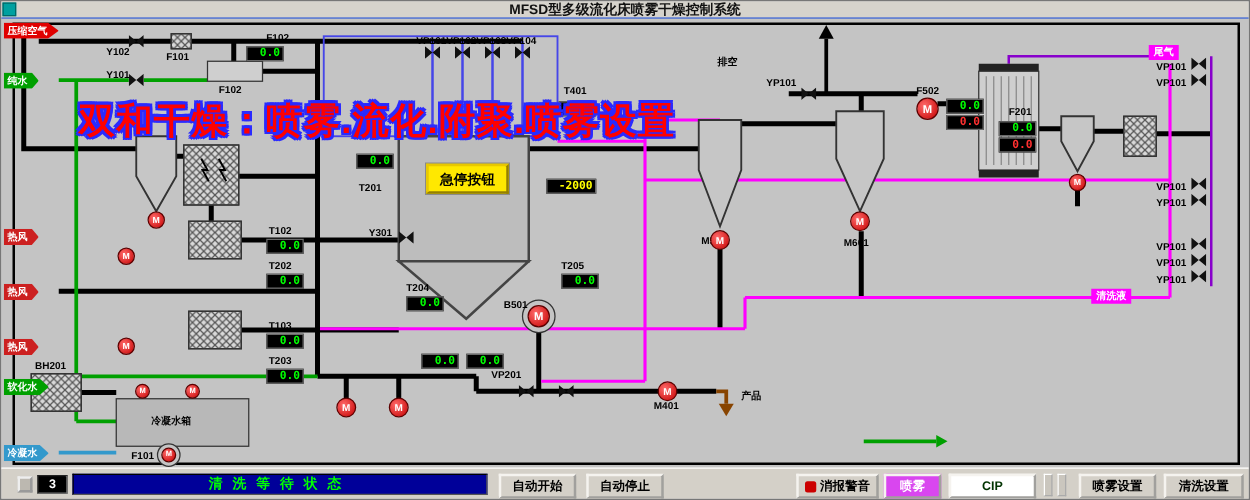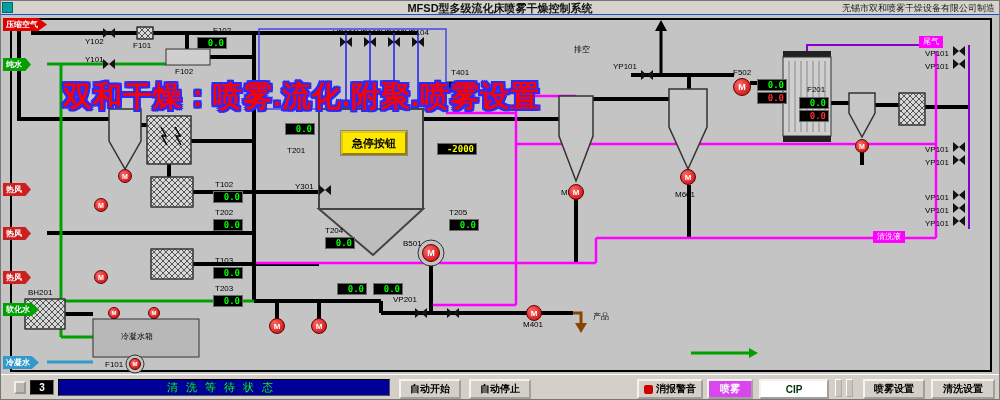--- a/index.html
+++ b/index.html
@@ -6,31 +6,31 @@
 body{font-family:"Liberation Sans",sans-serif;background:#888;}
 .screen{position:relative;width:1000px;height:400px;background:#c8c8c8;overflow:hidden;border:1px solid #777;}
 .titlebar{position:absolute;top:0;left:0;width:100%;height:14px;background:#d6d3cc;border-bottom:1px solid #1d4ed8;}
 .corner{position:absolute;left:1px;top:1px;width:11px;height:11px;background:#00a0a0;border:1px solid #006868;}
 .title{position:absolute;left:50%;top:1px;transform:translateX(-50%);font-size:11px;font-weight:bold;color:#111;white-space:nowrap;line-height:12px;}
 .mfr{position:absolute;right:4px;top:2px;font-size:9px;color:#222;white-space:nowrap;line-height:11px;}
 .schematic{position:absolute;top:14px;left:0;width:1000px;height:361px;background:#c4c4c4;overflow:hidden;}
 .schematic>svg{position:absolute;left:0;top:0;}
 #overlay-layer{position:absolute;left:0;top:0;width:100%;height:100%;padding-left:32px;}
 .tag{position:absolute;height:13px;padding:2px 9px 1px 3px;color:#fff;font-size:8px;font-weight:bold;line-height:9px;white-space:nowrap;clip-path:polygon(0 0,80% 0,100% 50%,80% 100%,0 100%);}
-.lbl{position:absolute;font-size:8px;font-weight:normal;color:#000;white-space:nowrap;line-height:10px;}
+.lbl{position:absolute;font-size:8px;font-weight:bold;color:#000;white-space:nowrap;line-height:10px;}
 .disp{position:absolute;width:30px;height:12px;background:#000;border:1px solid #6a6a6a;font-family:"DejaVu Sans Mono",monospace;font-size:9px;font-weight:bold;text-align:right;padding-right:2px;line-height:10px;}
 .valve{position:absolute;width:12px;height:10px;line-height:0;}
 .motor{position:absolute;background:radial-gradient(circle at 35% 35%,#ff6a6a,#c40000);border:1px solid #5d0000;border-radius:50%;color:#fff;font-weight:bold;display:flex;align-items:center;justify-content:center;}
 .estop{position:absolute;left:340px;top:116px;width:66px;height:24px;background:#ffe800;border:2px outset #e8c800;box-shadow:0 0 0 1px #8a8a8a;font-size:11px;font-weight:bold;color:#000;display:flex;align-items:center;justify-content:center;cursor:pointer;z-index:20;}
 .watermark{position:absolute;left:62px;top:62px;font-size:29px;font-weight:bold;color:#ff0000;letter-spacing:1px;white-space:nowrap;z-index:60;pointer-events:none;
  text-shadow:2px 2px 0 #2a2aff,-2px -2px 0 #2a2aff,2px -2px 0 #2a2aff,-2px 2px 0 #2a2aff,2px 0 0 #2a2aff,-2px 0 0 #2a2aff,0 2px 0 #2a2aff,0 -2px 0 #2a2aff;}
 .bottombar{position:absolute;bottom:0;left:0;width:100%;height:25px;background:#d4d0c8;border-top:1px solid #fff;}
 .chip{position:absolute;left:13px;top:6px;width:12px;height:13px;background:#bcb8b0;border:2px outset #eee;cursor:pointer;}
 .counter{position:absolute;left:29px;top:5px;width:24px;height:15px;background:#000;color:#fff;font-size:10px;font-weight:bold;text-align:center;line-height:13px;border:1px inset #777;}
-.status{position:absolute;left:57px;top:4px;width:332px;height:17px;background:#000099;border:1px inset #555;color:#00ff00;font-size:11px;font-weight:normal;text-align:center;line-height:15px;letter-spacing:8px;overflow:hidden;}
+.status{position:absolute;left:57px;top:4px;width:332px;height:17px;background:#000099;border:1px inset #555;color:#00ff00;font-size:11px;font-weight:bold;text-align:center;line-height:15px;letter-spacing:8px;overflow:hidden;}
 .btn{position:absolute;top:4px;height:20px;background:#d4d0c8;border:2px outset #f5f3ef;font-size:10px;font-weight:bold;color:#000;display:flex;align-items:center;justify-content:center;cursor:pointer;white-space:nowrap;}
 .btn.red{background:#d946ef;color:#fff;}
 .btn.green{background:#ffffff;color:#003300;}
 .btn-auto-start{left:398px;width:62px;}
 .btn-auto-stop{left:468px;width:62px;}
 .btn-mute{left:636px;width:66px;}
 .btn-spray{left:706px;width:46px;}
 .btn-cip{left:758px;width:70px;}
 .btn-spray-set{left:862px;width:62px;}
 .btn-clean-set{left:930px;width:64px;}
@@ -39,21 +39,20 @@
 .sep-1{left:834px;} .sep-2{left:845px;}
 </style>
 </head>
 <body>
 
 <div class="screen">
 
   <div class="titlebar">
     <span class="corner"></span>
     <span class="title">MFSD型多级流化床喷雾干燥控制系统</span>
-    <span class="mfr">无锡市双和喷雾干燥设备有限公司制造</span>
   </div>
 
   <div class="schematic">
     <svg width="1000" height="361" viewBox="0 0 1000 361">
       <defs>
         <pattern id="hatch" width="6" height="6" patternUnits="userSpaceOnUse">
           <path d="M0,6 L6,0 M0,0 L6,6" stroke="#555" stroke-width="1"></path>
         </pattern>
       </defs>
 

